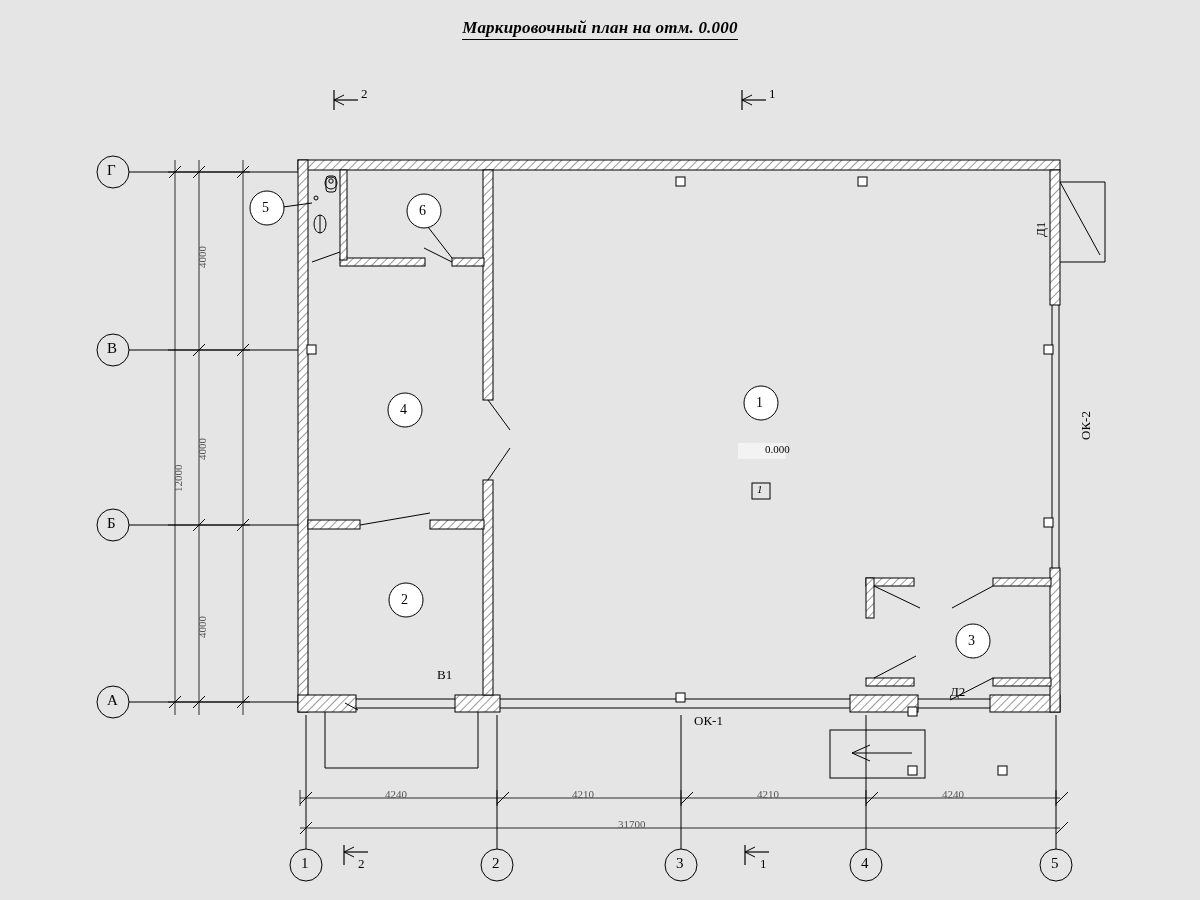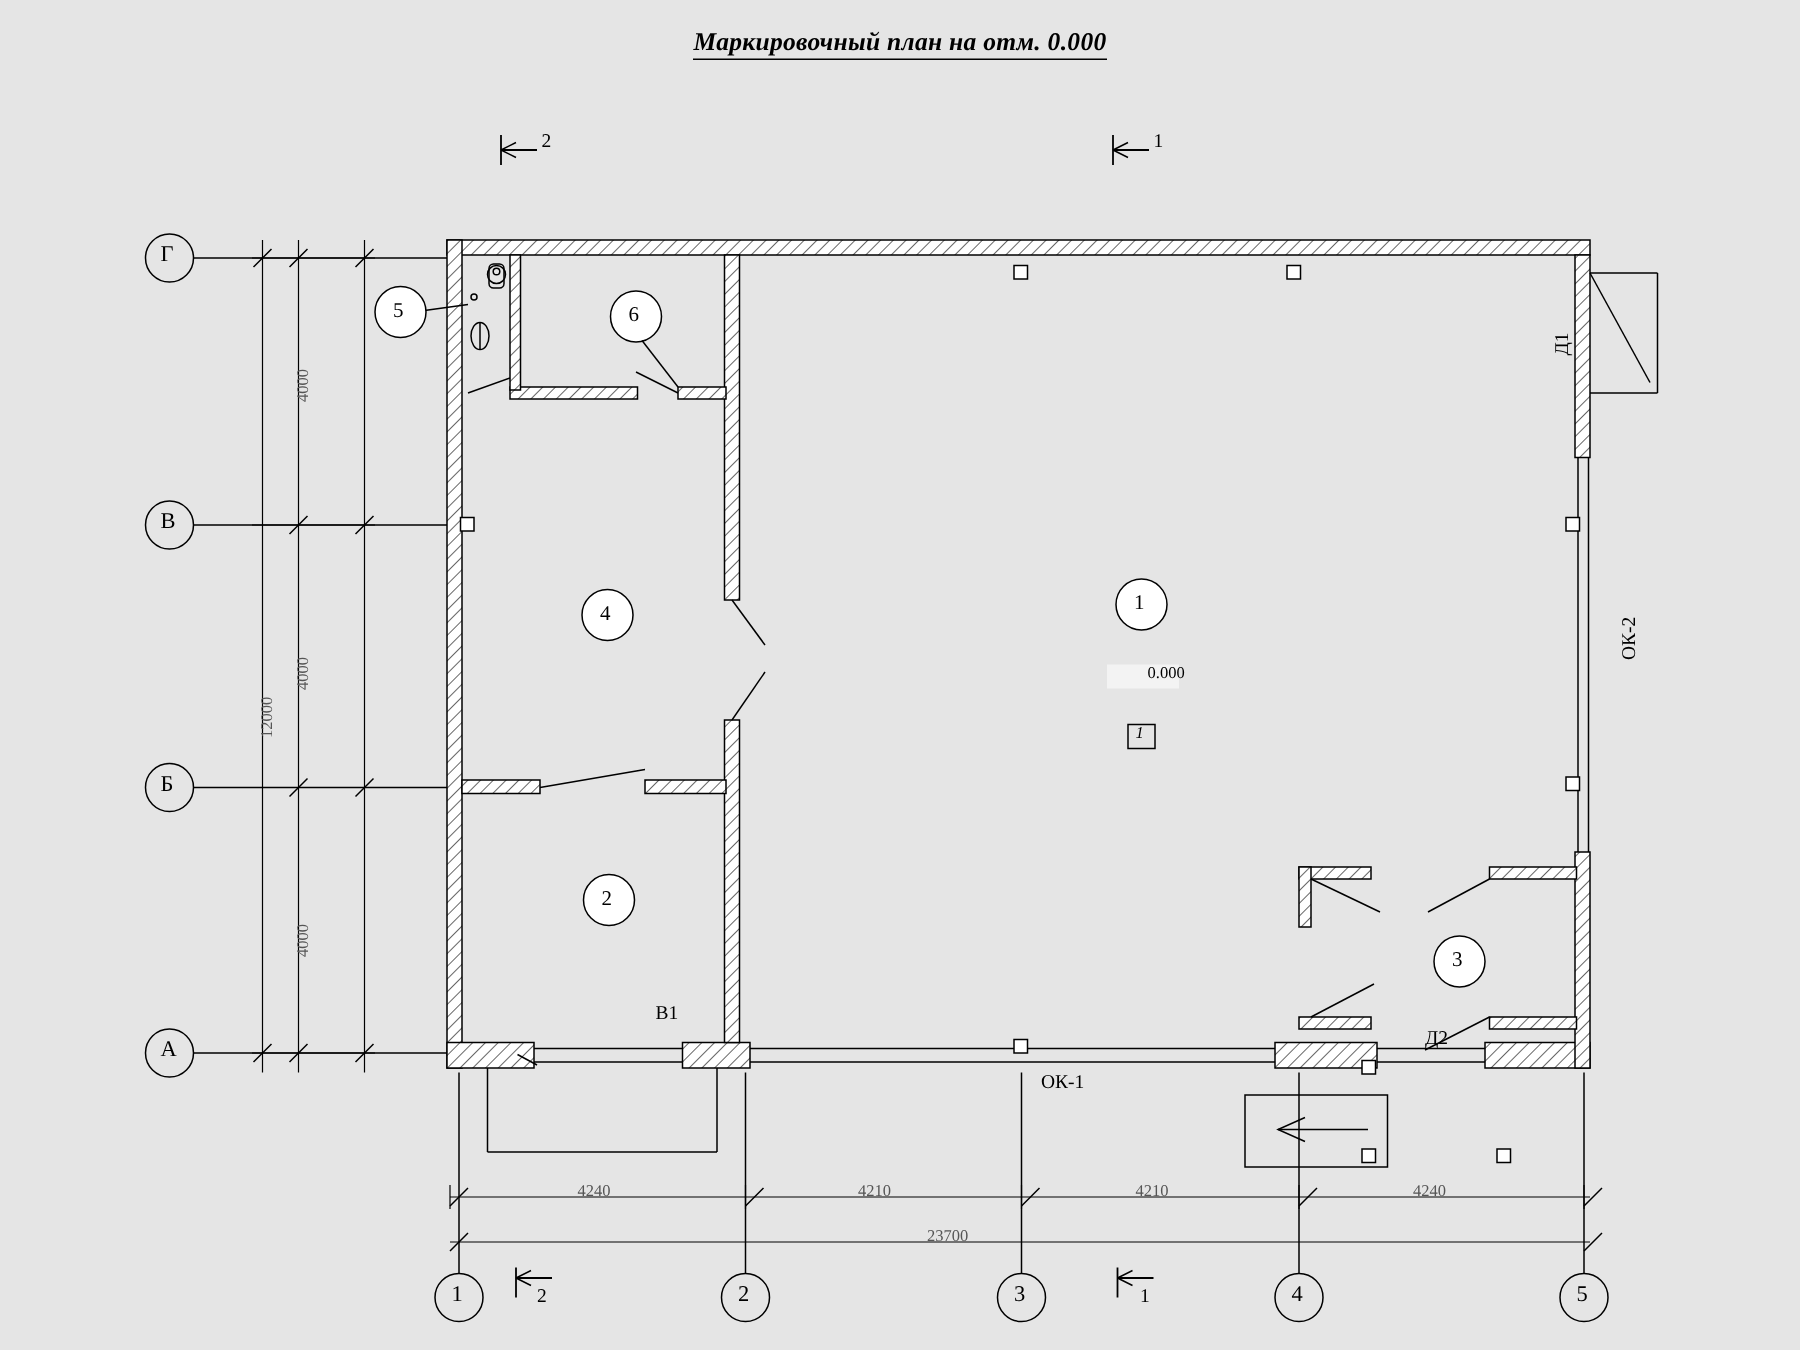--- a/index.html
+++ b/index.html
@@ -269,21 +269,21 @@
 
   <div class="lbl dim vtext" style="left:196px; top:268px; transform: rotate(-90deg);">4000</div>
   <div class="lbl dim vtext" style="left:196px; top:460px; transform: rotate(-90deg);">4000</div>
   <div class="lbl dim vtext" style="left:196px; top:638px; transform: rotate(-90deg);">4000</div>
   <div class="lbl dim vtext" style="left:172px; top:492px; transform: rotate(-90deg);">12000</div>
 
   <div class="lbl dim" style="left:385px; top:788px;">4240</div>
   <div class="lbl dim" style="left:572px; top:788px;">4210</div>
   <div class="lbl dim" style="left:757px; top:788px;">4210</div>
   <div class="lbl dim" style="left:942px; top:788px;">4240</div>
-  <div class="lbl dim" style="left:618px; top:818px;">23700</div>
+  <div class="lbl dim" style="left:618px; top:818px;">31700</div>
 
   <div class="lbl room" style="left:756px; top:395px;">1</div>
   <div class="lbl room" style="left:401px; top:592px;">2</div>
   <div class="lbl room" style="left:968px; top:633px;">3</div>
   <div class="lbl room" style="left:400px; top:402px;">4</div>
   <div class="lbl room" style="left:262px; top:200px;">5</div>
   <div class="lbl room" style="left:419px; top:203px;">6</div>
 
   <div class="lbl" style="left:765px; top:443px; font-size:11px;">0.000</div>
   <div class="lbl" style="left:757px; top:483px; font-size:11px; font-style:italic;">1</div>

